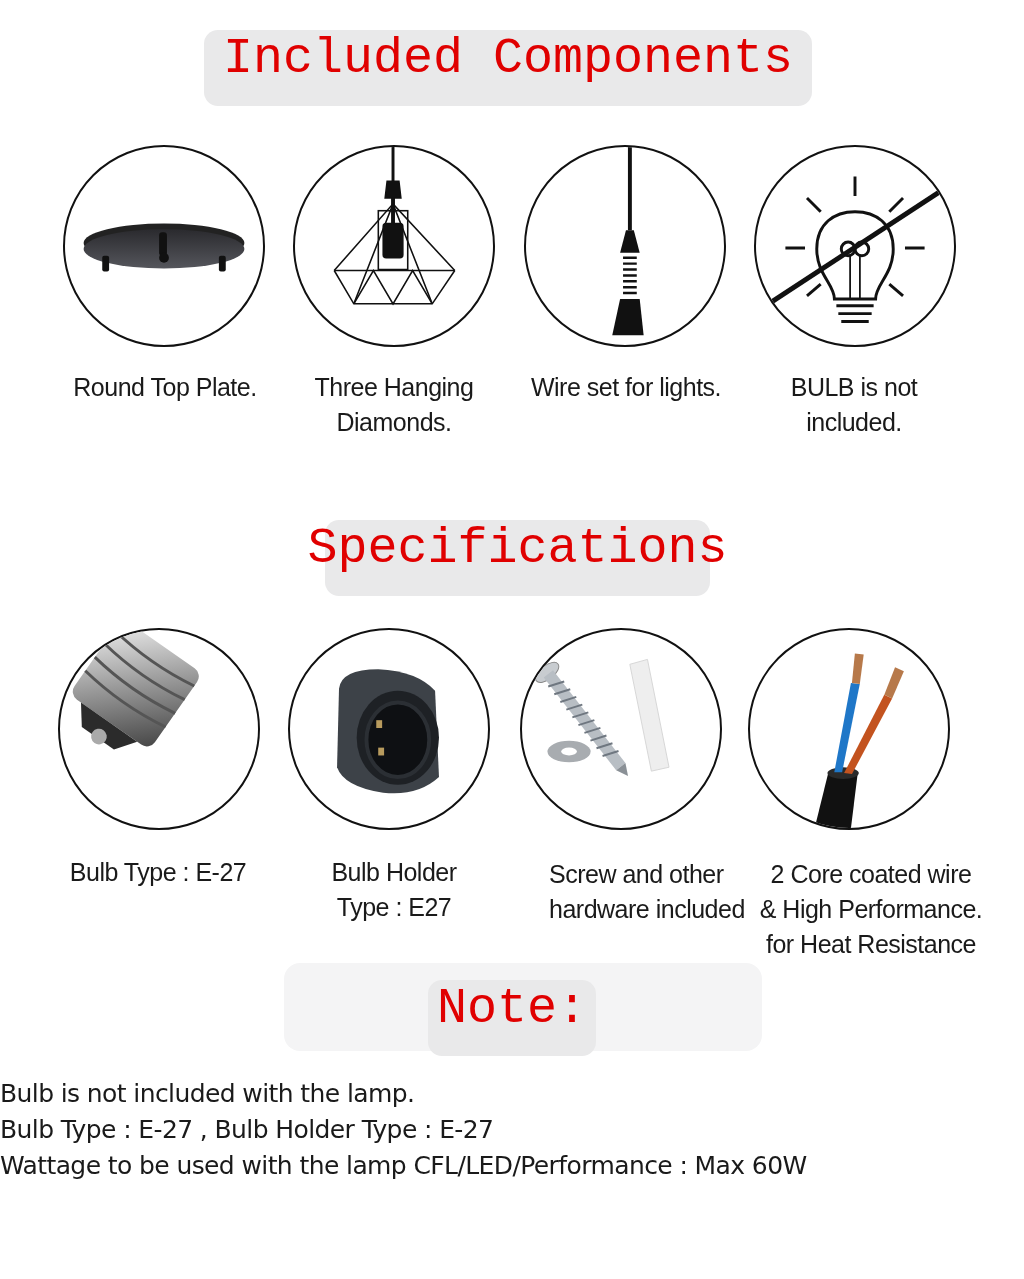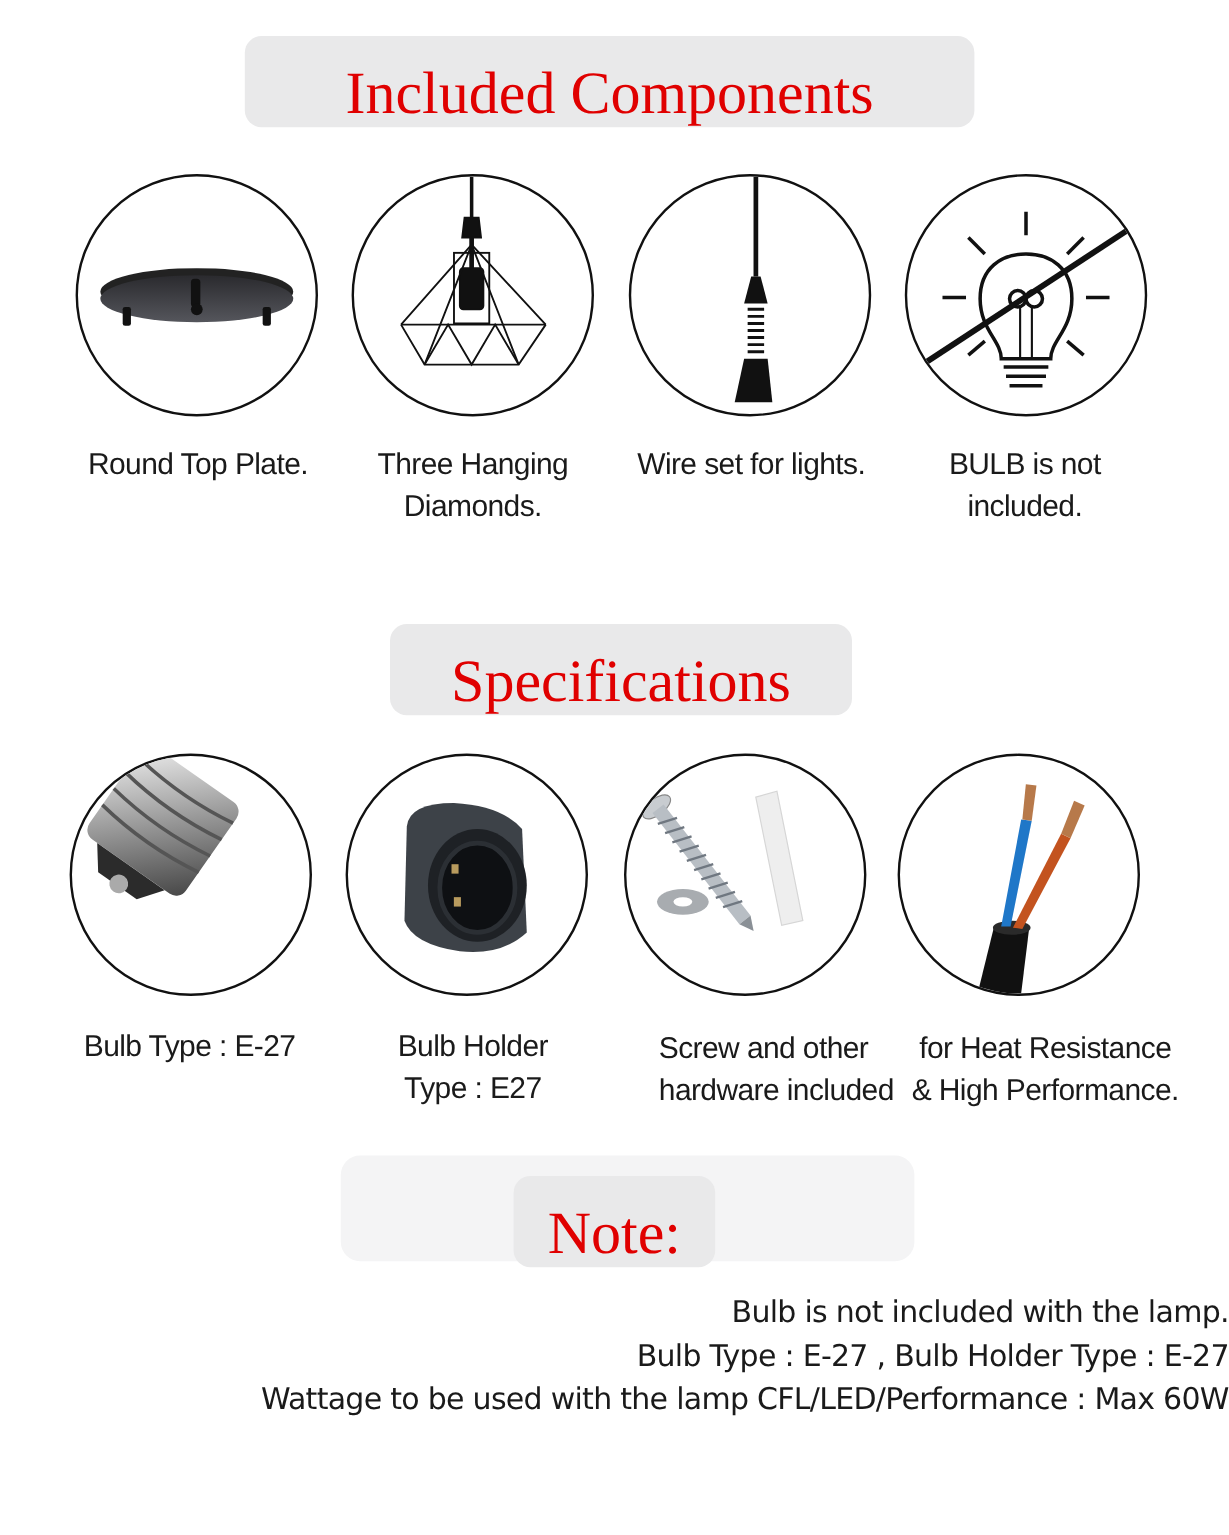--- a/index.html
+++ b/index.html
@@ -1,29 +1,29 @@
 <!DOCTYPE html>
 <html><head>
 <meta charset="utf-8">
 <style>
   html, body { margin: 0; padding: 0; background: #ffffff; }
   body { width: 1024px; height: 1279px; position: relative; overflow: hidden;
          font-family: "DejaVu Sans", sans-serif; color: #1a1a1a; }
   .pill { position: absolute; background: #e9e9ea; border-radius: 14px;
-          color: #e00000; font-family: Liberation Serif, serif;
-          display: flex; align-items: flex-end; justify-content: center; }
+          color: #e00000; font-family: Liberation Mono, monospace;
+          display: flex; align-items: flex-start; justify-content: center; }
   .circle { position: absolute; width: 202px; height: 202px; border: 2.5px solid #111;
             border-radius: 50%; box-sizing: border-box; background: #fff; overflow: hidden; }
   .circle svg { position: absolute; left: 0; top: 0; width: 100%; height: 100%; }
   .caption { position: absolute; text-align: center; font-size: 25px; line-height: 35px;
              color: #1a1a1a; white-space: nowrap; font-family: Liberation Sans, sans-serif;
              letter-spacing: -0.5px; }
   .note-outer { position: absolute; left: 284px; top: 963px; width: 478px; height: 88px;
                 background: #f4f4f5; border-radius: 16px; }
-  .note-lines { position: absolute; left: 0; width: 1024px; top: 1076px; text-align: right;
+  .note-lines { position: absolute; left: 0; width: 1024px; top: 1076px; text-align: left;
                 font-size: 25px; line-height: 36px; color: #1a1a1a;
                 font-family: "DejaVu Sans", sans-serif; letter-spacing: -0.6px; }
   .note-lines div { white-space: nowrap; }
 </style>
 </head>
 <body>
 
 <div class="pill" style="left:204px; top:30px; width:608px; height:76px; font-size:50px;">
   <span>Included Components</span>
 </div>
@@ -191,22 +191,23 @@
 </div>
 <div class="caption" style="left:284px; width:220px; top:855px;">
   <div>Bulb Holder</div>
   <div>Type : E27</div>
 </div>
 <div class="caption" style="left:505px; width:232px; top:857px; text-align:left;margin-left:44px;">
   <div>Screw and other</div>
   <div>hardware included</div>
 </div>
 <div class="caption" style="left:740px; width:262px; top:857px;">
+  <div>2 Core coated wire</div>
+  <div>&amp; High Performance.</div>
   <div>for Heat Resistance</div>
-  <div>&amp; High Performance.</div>
 </div>
 
 <div class="note-outer"></div>
 <div class="pill" style="left:428px; top:980px; width:168px; height:76px; font-size:50px;">
   <span>Note:</span>
 </div>
 
 <div class="note-lines">
   <div>Bulb is not included with the lamp.</div>
   <div>Bulb Type : E-27 , Bulb Holder Type : E-27</div>

